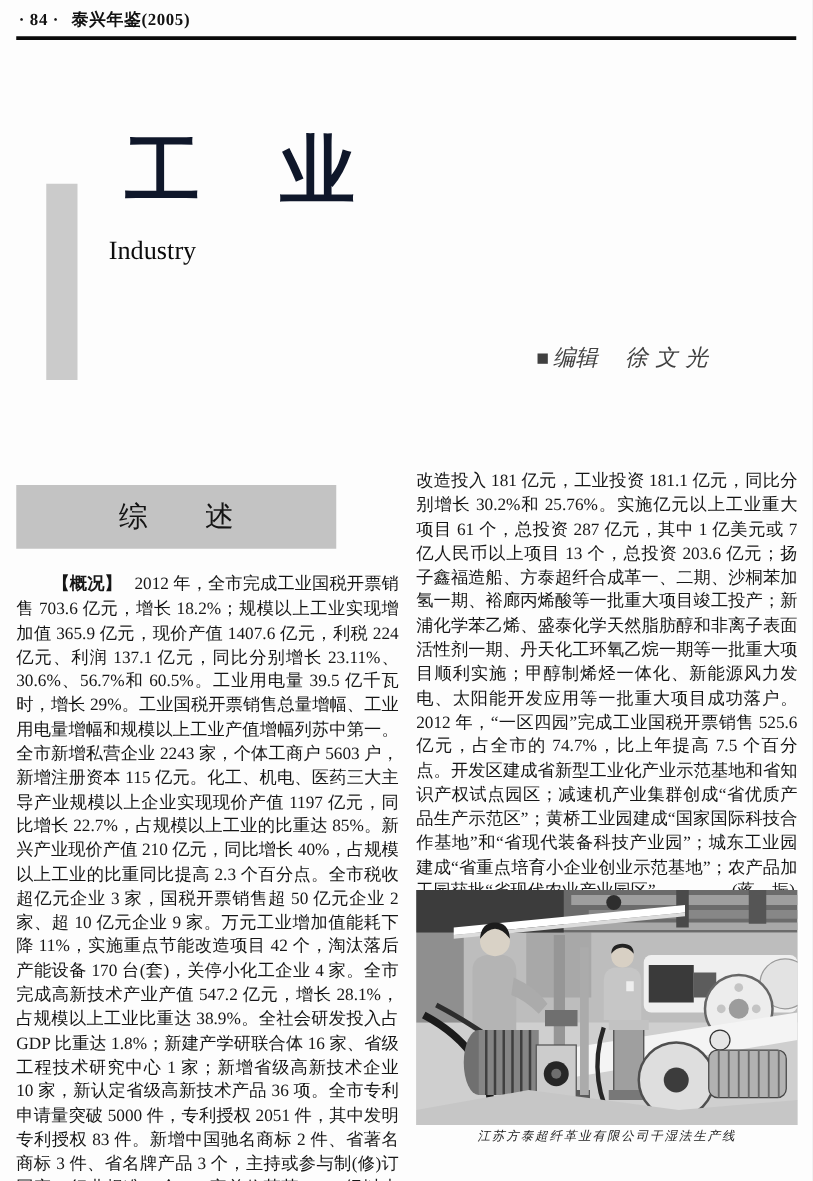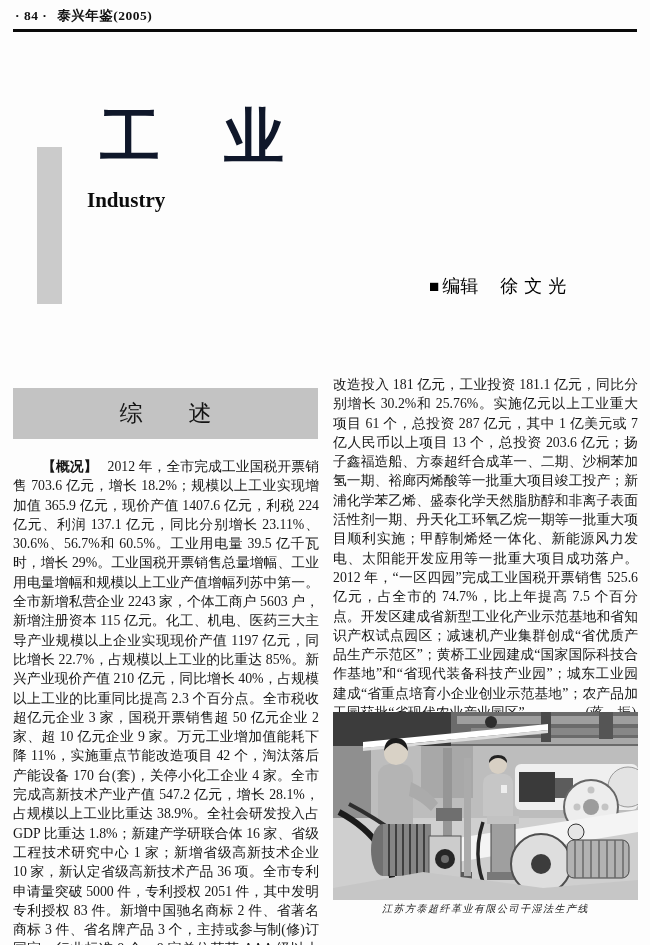--- a/index.html
+++ b/index.html
@@ -16,29 +16,29 @@
   .page-header .pagenum{margin-right:6px;}
   .header-rule{position:absolute;left:13px;top:29px;width:624px;height:3px;background:#0a0a0a;}
   
   .title-accent-bar{position:absolute;left:37px;top:147px;width:25px;height:157px;background:#cbcbcb;}
   .title-zh{
     position:absolute;left:84px;top:88px;margin:16px;
     font-size:60px;font-weight:bold;letter-spacing:2px;color:#0f172a;line-height:1.1;
   }
   .title-en{
     position:absolute;left:87px;top:188px;
-    font-size:21px;font-weight:bold;color:#0c0c0c;
+    font-size:21px;font-weight:normal;color:#0c0c0c;
   }
   
-  .editor-line{position:absolute;left:429px;top:274px;font-size:18px;white-space:nowrap;color:#000000;}
+  .editor-line{position:absolute;left:429px;top:274px;font-size:18px;white-space:nowrap;color:#404040;font-style:italic;}
   .editor-marker{font-size:17px;margin-right:3px;}
   .editor-name{margin-left:22px;letter-spacing:6px;}
   
   .section-band{
-    position:absolute;left:13px;top:388px;width:305px;height:51px;background:#c3c3c3;
+    position:absolute;left:13px;top:388px;width:256px;height:51px;background:#c3c3c3;
     display:flex;align-items:center;justify-content:center;
     font-family:"DejaVu Sans","Liberation Sans",sans-serif;
     font-size:23px;font-weight:500;color:#141414;
   }
   
   .col{
     position:absolute;width:306px;font-size:13.8px;line-height:19.3px;
     text-align:justify;text-justify:inter-ideograph;color:#161616;
   }
   .col p{margin:0;}

